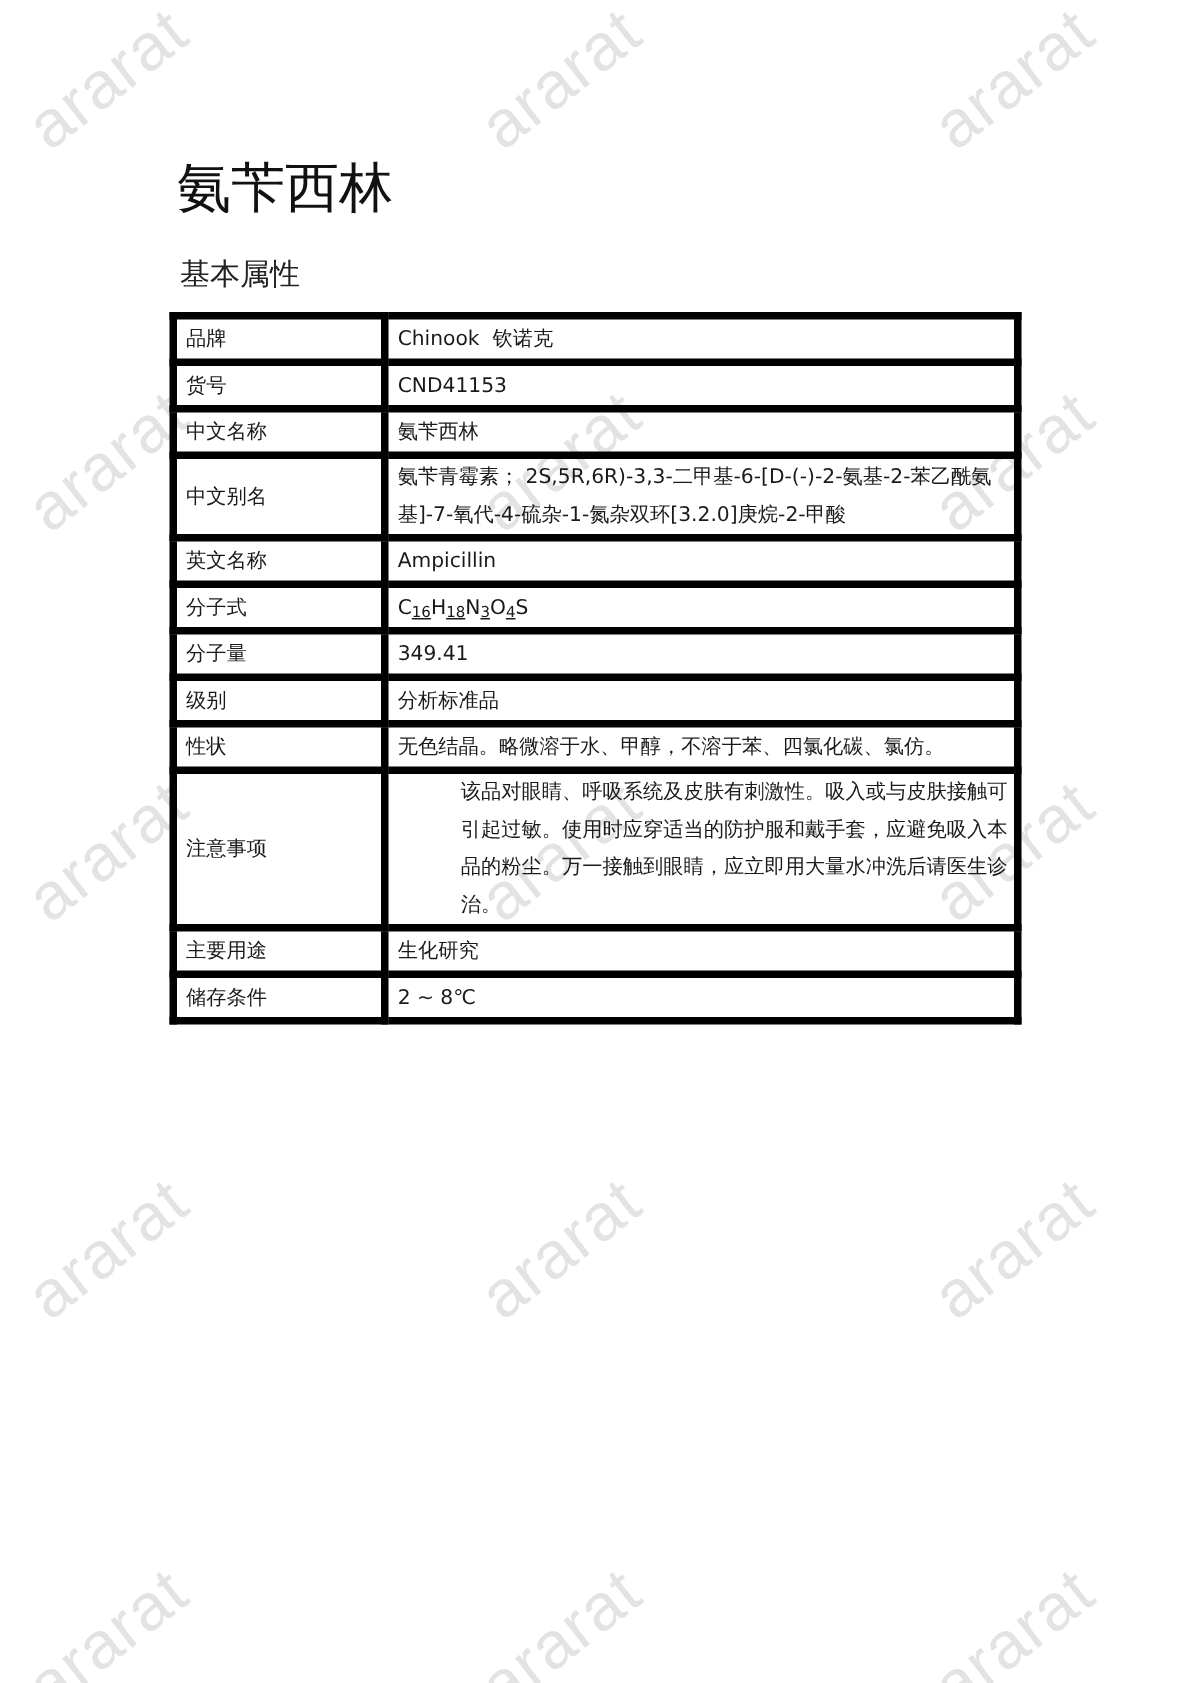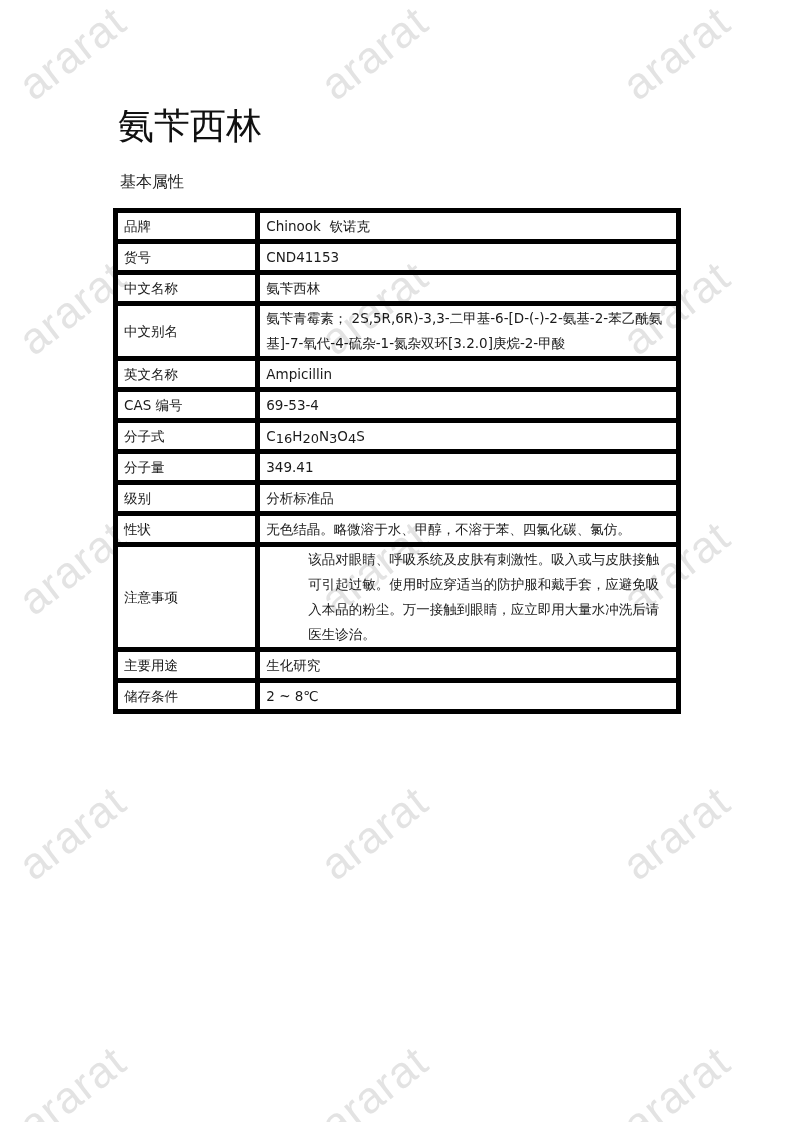--- a/index.html
+++ b/index.html
@@ -40,21 +40,21 @@
       line-height: 44px;
       margin: 0;
       font-weight: normal;
       color: #111;
       z-index: 1;
     }
     .section-title {
       position: absolute;
       left: 120px;
       top: 172px;
-      font-size: 16px;
+      font-size: 20px;
       line-height: 20px;
       margin: 0;
       font-weight: normal;
       color: #222;
       z-index: 1;
     }
     .props-table {
       position: absolute;
       left: 113px;
       top: 208px;
@@ -76,23 +76,24 @@
     .props-table td.value {
       width: 403px;
       padding-right: 4px;
     }
     .props-table tr { height: 27px; }
     .props-table tr.two-line td.value { line-height: 25px; padding-top: 0; padding-bottom: 0; }
     .props-table tr.four-line td.value { line-height: 25px; padding-left: 48px; }
     .props-table tr.two-line { height: 51px; }
     .props-table tr.four-line { height: 101px; }
     sub {
-      font-size: 13px;
+      font-size: 10px;
       vertical-align: -2px;
       line-height: 0;
+      text-decoration: underline;
     }
   </style>
 </head>
 <body>
 
 <div class="watermark-layer" id="wm-layer">
     <div class="watermark" style="left: 40px; top: 60px; color: rgb(227, 227, 227);">ararat</div>
     <div class="watermark" style="left: 342px; top: 60px; color: rgb(227, 227, 227);">ararat</div>
     <div class="watermark" style="left: 644px; top: 60px; color: rgb(227, 227, 227);">ararat</div>
     <div class="watermark" style="left: 40px; top: 315px; color: rgb(227, 227, 227);">ararat</div>
@@ -128,26 +129,22 @@
     </tr>
     <tr class="two-line">
       <td class="label">中文别名</td>
       <td class="value">氨苄青霉素； 2S,5R,6R)-3,3-二甲基-6-[D-(-)-2-氨基-2-苯乙酰氨基]-7-氧代-4-硫杂-1-氮杂双环[3.2.0]庚烷-2-甲酸</td>
     </tr>
     <tr>
       <td class="label">英文名称</td>
       <td class="value">Ampicillin</td>
     </tr>
     <tr>
-      <td class="label">CAS 编号</td>
-      <td class="value">69-53-4</td>
-    </tr>
-    <tr>
       <td class="label">分子式</td>
-      <td class="value" id="formula-cell"><span>C</span><sub>16</sub><span>H</span><sub>20</sub><span>N</span><sub>3</sub><span>O</span><sub>4</sub><span>S</span></td>
+      <td class="value" id="formula-cell"><span>C</span><sub>16</sub><span>H</span><sub>18</sub><span>N</span><sub>3</sub><span>O</span><sub>4</sub><span>S</span></td>
     </tr>
     <tr>
       <td class="label">分子量</td>
       <td class="value">349.41</td>
     </tr>
     <tr>
       <td class="label">级别</td>
       <td class="value">分析标准品</td>
     </tr>
     <tr>

